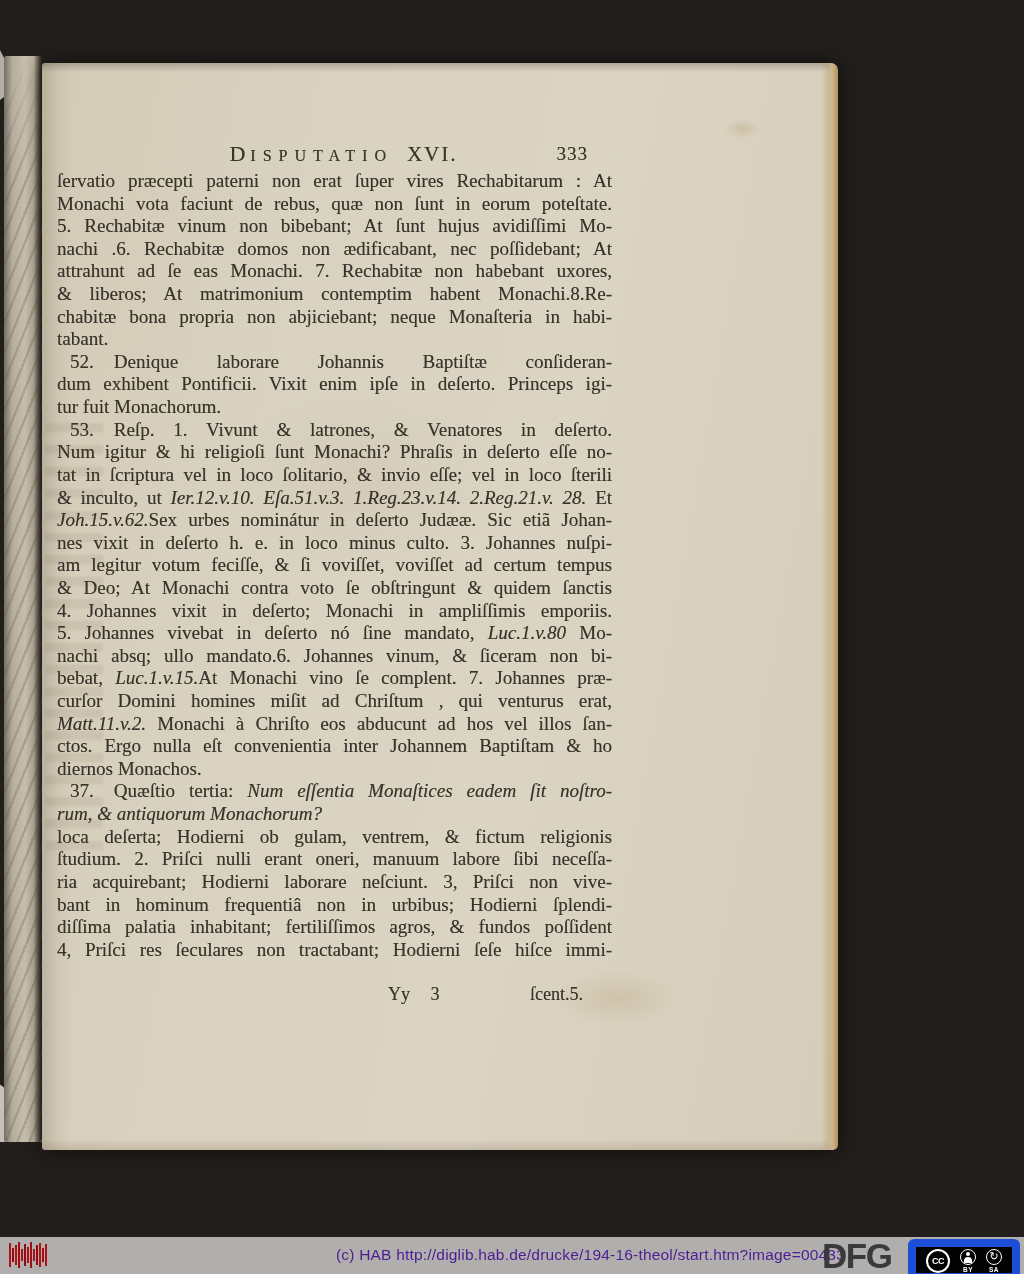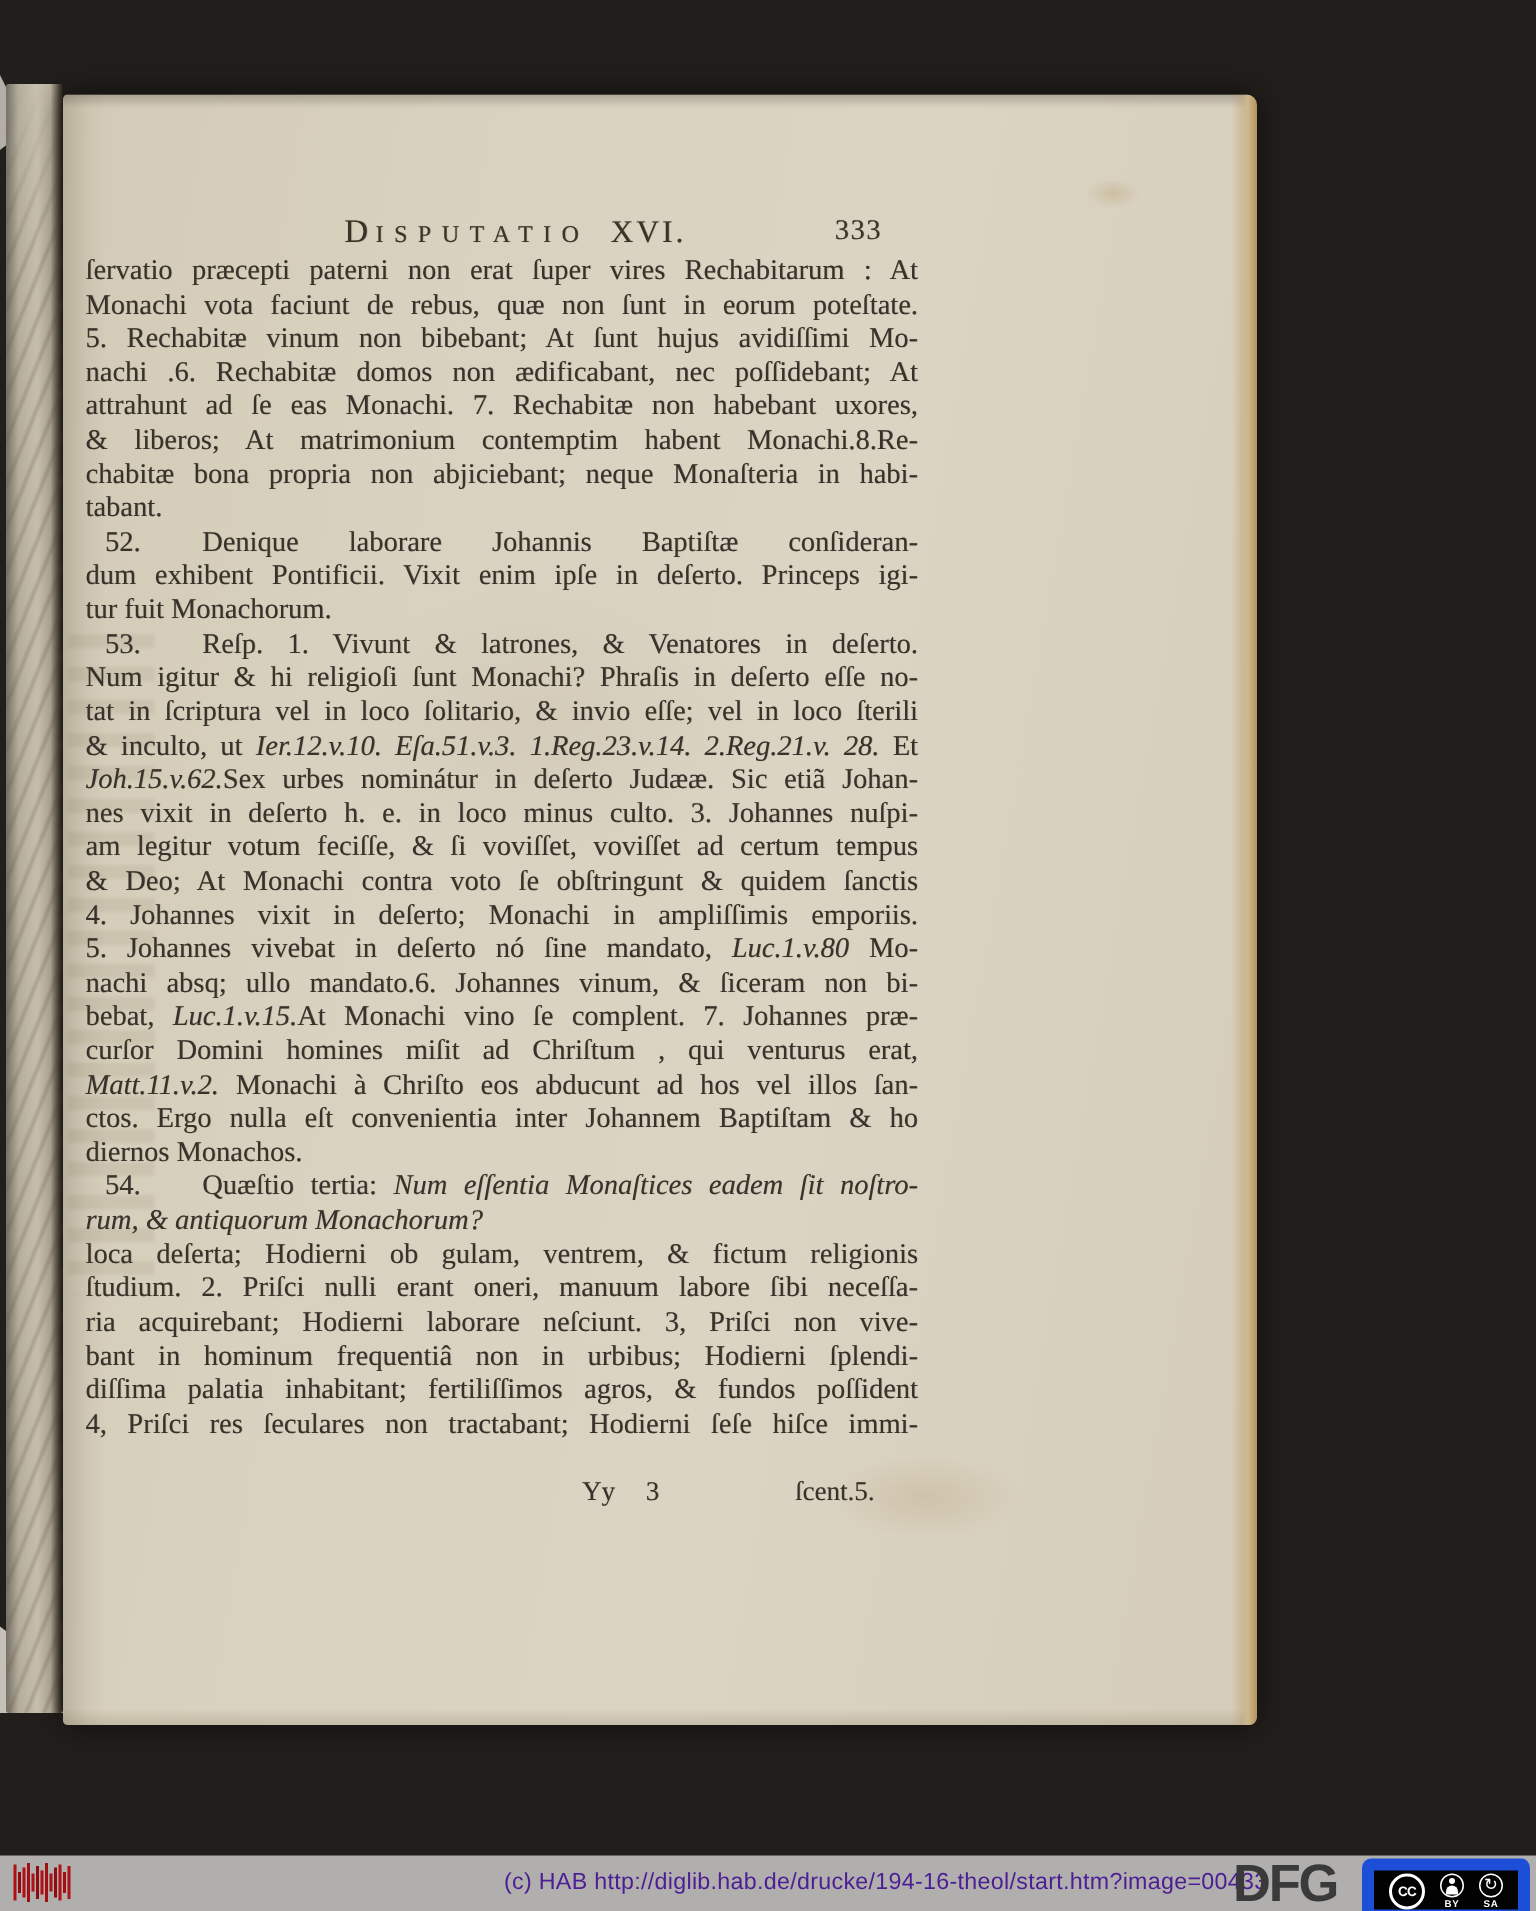--- a/index.html
+++ b/index.html
@@ -77,21 +77,21 @@
 
   
   .textblock{
     position:absolute;left:15px;top:107px;width:555px;
     font-size:19px;color:#38322a;
     text-shadow:.3px .3px .45px rgba(56,50,42,.45);
   }
   .line{height:22.62px;line-height:22.6px;white-space:nowrap;}
   .line.j{text-align:justify;text-align-last:justify;text-justify:inter-word;}
   .it{font-style:italic;}
-  .pn{margin-left:13px;margin-right:41px;}
+  .pn{margin-left:13px;margin-right:20px;}
 
   .sigline{position:absolute;left:15px;top:921px;width:555px;height:24px;
     font-size:18px;color:#38322a;text-shadow:.3px .3px .45px rgba(56,50,42,.45);}
   .sig{position:absolute;left:331px;word-spacing:16px;}
   .catch{position:absolute;left:473px;}
 
   
   .footer{
     position:absolute;left:0;top:1237px;width:1024px;height:37px;
     background:#b0afad;
@@ -181,21 +181,21 @@
         <div class="line j"><span>am legitur votum feciſſe, &amp; ſi voviſſet, voviſſet ad certum tempus</span></div>
         <div class="line j"><span>&amp; Deo; At Monachi contra voto ſe obſtringunt &amp; quidem ſanctis</span></div>
         <div class="line j"><span>4. Johannes vixit in deſerto; Monachi in ampliſſimis emporiis.</span></div>
         <div class="line j"><span>5. Johannes vivebat in deſerto nó ſine mandato, </span><span class="it">Luc.1.v.80</span><span> Mo-</span></div>
         <div class="line j"><span>nachi absq; ullo mandato.6. Johannes vinum, &amp; ſiceram non bi-</span></div>
         <div class="line j"><span>bebat, </span><span class="it">Luc.1.v.15.</span><span>At Monachi vino ſe complent. 7. Johannes præ-</span></div>
         <div class="line j"><span>curſor Domini homines miſit ad Chriſtum , qui venturus erat,</span></div>
         <div class="line j"><span class="it">Matt.11.v.2.</span><span> Monachi à Chriſto eos abducunt ad hos vel illos ſan-</span></div>
         <div class="line j"><span>ctos. Ergo nulla eſt convenientia inter Johannem Baptiſtam &amp; ho</span></div>
         <div class="line"><span>diernos Monachos.</span></div>
-        <div class="line j"><span class="pn">54.</span><span>Quæſtio tertia: </span><span class="it">Num eſſentia Monaſtices eadem ſit noſtro-</span></div>
+        <div class="line j"><span class="pn">37.</span><span>Quæſtio tertia: </span><span class="it">Num eſſentia Monaſtices eadem ſit noſtro-</span></div>
         <div class="line"><span class="it">rum, &amp; antiquorum Monachorum?</span></div>
         <div class="line j"><span>loca deſerta; Hodierni ob gulam, ventrem, &amp; fictum religionis</span></div>
         <div class="line j"><span>ſtudium. 2. Priſci nulli erant oneri, manuum labore ſibi neceſſa-</span></div>
         <div class="line j"><span>ria acquirebant; Hodierni laborare neſciunt. 3, Priſci non vive-</span></div>
         <div class="line j"><span>bant in hominum frequentiâ non in urbibus; Hodierni ſplendi-</span></div>
         <div class="line j"><span>diſſima palatia inhabitant; fertiliſſimos agros, &amp; fundos poſſident</span></div>
         <div class="line j"><span>4, Priſci res ſeculares non tractabant; Hodierni ſeſe hiſce immi-</span></div>
       </div>
 
     <div class="sigline">

